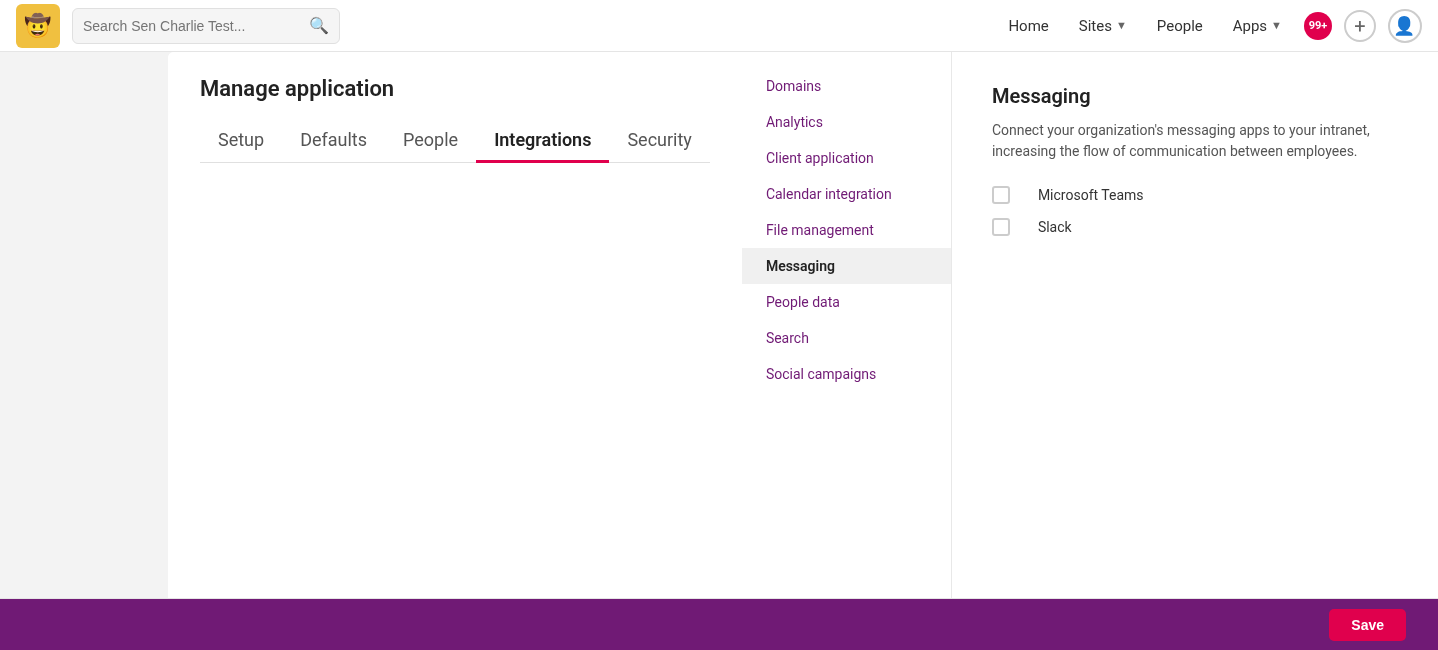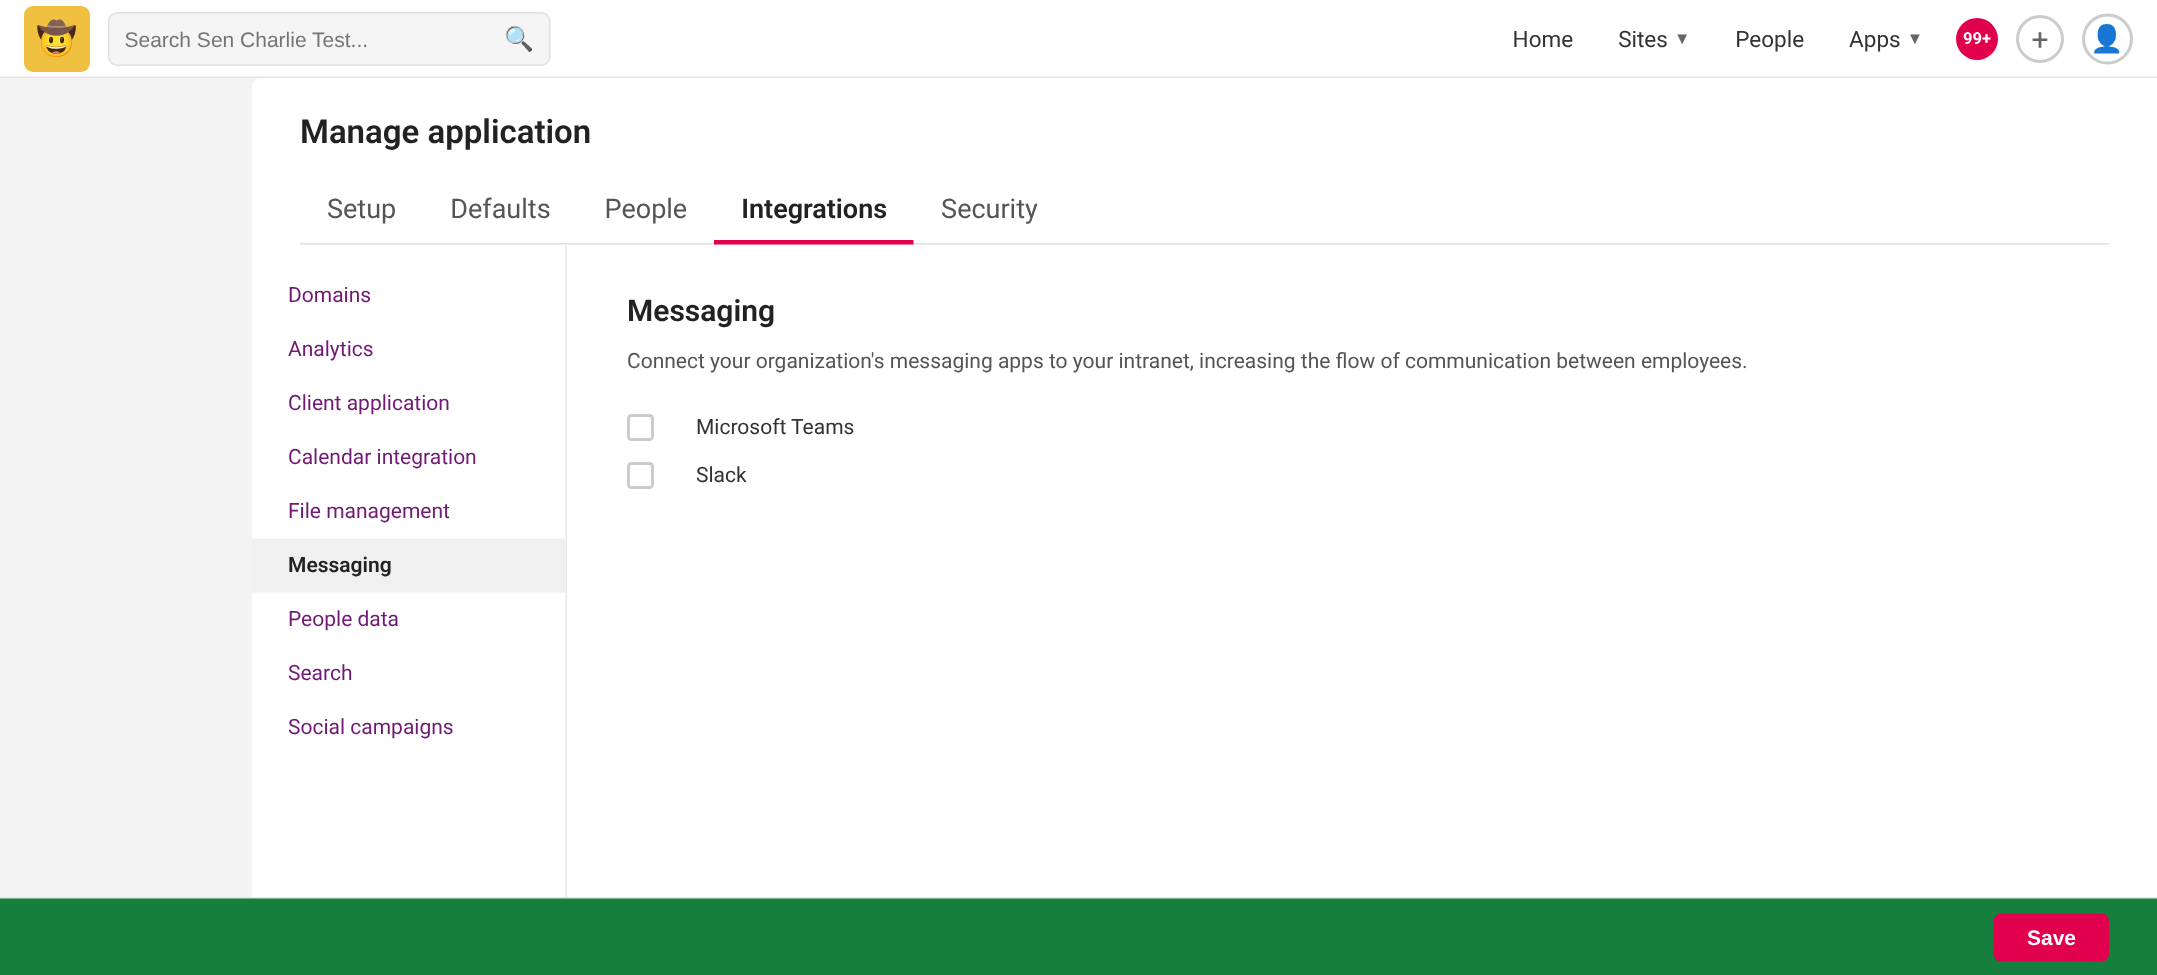--- a/index.html
+++ b/index.html
@@ -34,21 +34,21 @@
       font-size: 22px;
     }
     .topnav-search {
       display: flex;
       align-items: center;
       background: #f5f5f5;
       border: 1px solid #e0e0e0;
       border-radius: 6px;
       padding: 0 10px;
       height: 36px;
-      width: 295px;
+      width: 268px;
       margin-left: 12px;
     }
     .topnav-search input {
       border: none;
       background: transparent;
       outline: none;
       font-size: 14px;
       color: #555;
       width: 100%;
     }
@@ -123,21 +123,21 @@
       flex-shrink: 0;
     }
 
     
     .content-area {
       flex: 1;
       background: #fff;
       border-radius: 6px 0 0 0;
       overflow: auto;
       display: flex;
-      flex-direction: column;
+      flex-direction: row;
     }
 
     
     .page-header {
       padding: 24px 32px 0 32px;
       background: #fff;
     }
     .page-title {
       font-size: 22px;
       font-weight: 600;
@@ -230,21 +230,21 @@
       color: #333;
     }
 
     
     .page-footer {
       position: fixed;
       bottom: 0;
       left: 0;
       right: 0;
       height: 52px;
-      background: #15803d;
+      background: #701a75;
       border-top: 1px solid #e5e5e5;
       display: flex;
       align-items: center;
       justify-content: flex-end;
       padding: 0 32px;
     }
     .save-btn {
       background: #e0004d;
       color: #fff;
       border: none;

